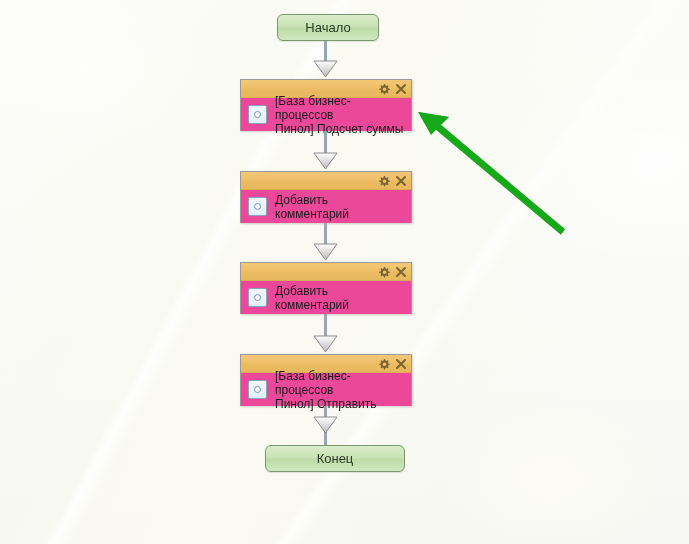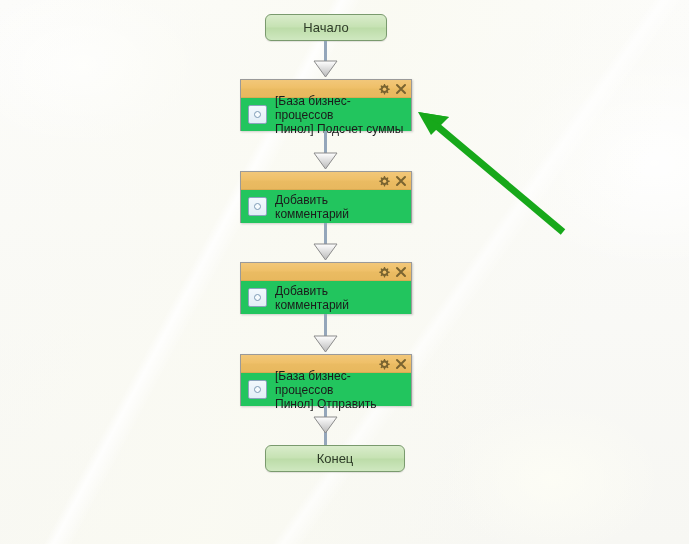--- a/index.html
+++ b/index.html
@@ -72,21 +72,21 @@
     height: 12px;
     display: block;
     line-height: 0;
   }
   .task-body {
     box-sizing: border-box;
     display: flex;
     align-items: center;
     padding: 5px 6px 5px 7px;
     gap: 8px;
-    background: #22c55e;
+    background: #ec4899;
   }
   .node-icon {
     width: 19px;
     height: 19px;
     flex: 0 0 19px;
     box-sizing: border-box;
     border: 1px solid #8ba4bd;
     border-radius: 2px;
     background: linear-gradient(180deg, #f2f8fd 0%, #e2eef7 100%);
     display: flex;
@@ -129,21 +129,21 @@
     width: 175px;
     height: 150px;
     pointer-events: none;
   }
 </style>
 </head>
 <body>
 
 <div id="canvas">
 
-  <div class="terminator" id="node-start" style="left:265px; top:14px; width:122px; height:27px;text-align:center;">
+  <div class="terminator" id="node-start" style="left:277px; top:14px; width:102px; height:27px;text-align:center;">
     <span>Начало</span>
   </div>
 
   <div class="conn" style="left:324px; top:41px; height:26px;"></div>
   <div class="conn-arrow" style="left:313px; top:60px;">
     <svg width="25" height="18" viewBox="0 0 25 18">
       <defs>
         <linearGradient id="trig1" x1="0" y1="0" x2="0" y2="1">
           <stop offset="0%" stop-color="#ffffff"></stop>
           <stop offset="100%" stop-color="#b9b9b9"></stop>

